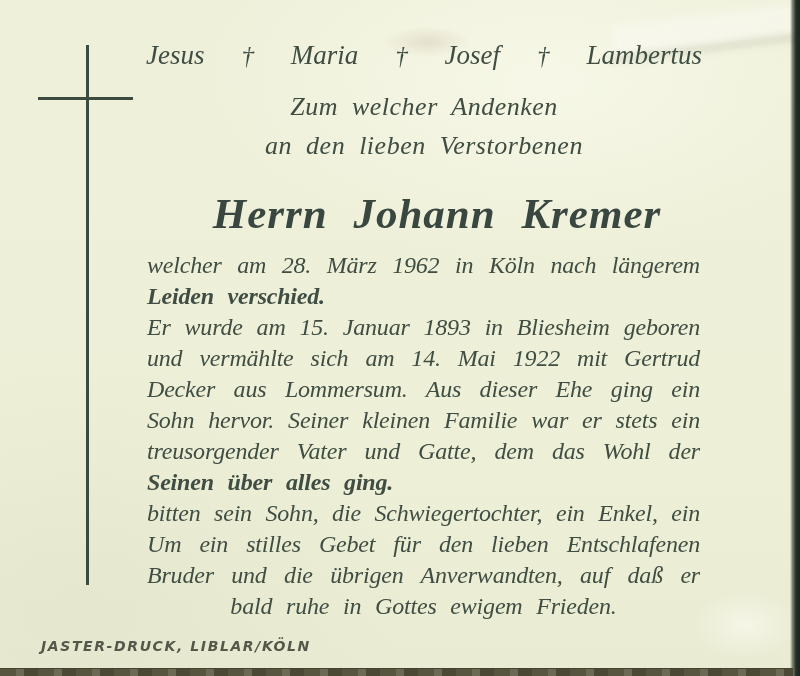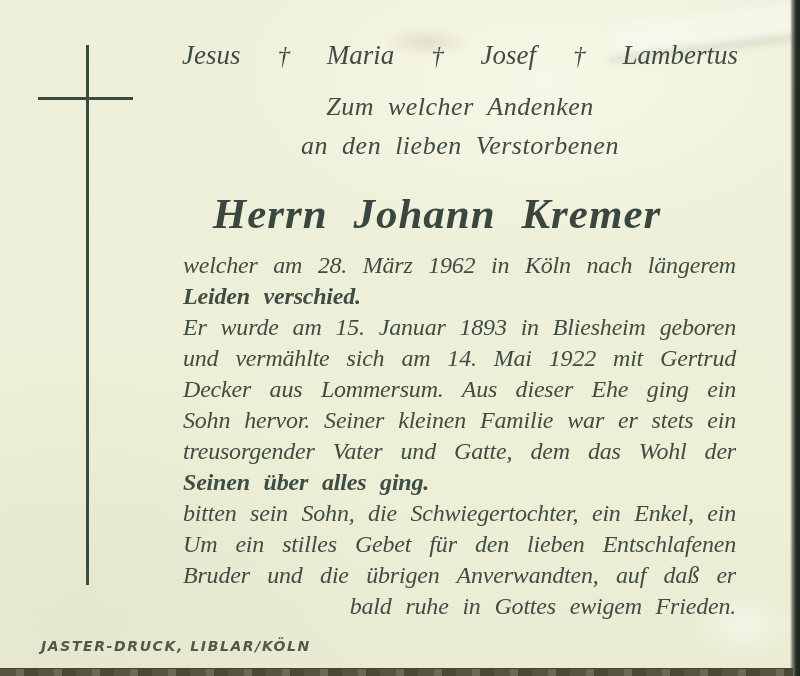--- a/index.html
+++ b/index.html
@@ -46,21 +46,21 @@
   
   .cross-vertical{
     position:absolute;left:86px;top:45px;width:3px;height:540px;
     background:#3c4a40;
   }
   .cross-horizontal{
     position:absolute;left:38px;top:97px;width:95px;height:3px;
     background:#3c4a40;
   }
   
-  .ink{color:#3f4d43;margin-left:36px;}
+  .ink{color:#3f4d43;}
   .invocation{
     position:absolute;left:146px;top:40px;width:556px;
     display:flex;justify-content:space-between;align-items:baseline;
     font-style:italic;font-size:27px;word-spacing:2px;
   }
   .invocation .cross-symbol{font-size:25px;}
   .dedication{
     position:absolute;left:146px;width:556px;
     text-align:center;font-style:italic;font-size:26px;
     letter-spacing:.5px;word-spacing:7px;
@@ -72,21 +72,21 @@
     text-align:center;font-style:italic;font-weight:600;font-size:43px;
     letter-spacing:1px;word-spacing:14px;color:#394740;
   }
   .obituary{
     position:absolute;left:147px;top:250px;width:553px;
     font-style:italic;font-size:24px;line-height:31px;
     letter-spacing:-0.2px;
   }
   .line-justify{text-align:justify;text-align-last:justify;}
   .line-left{text-align:left;word-spacing:8px;font-weight:bold;}
-  .line-center{text-align:right;word-spacing:8px;}
+  .line-center{text-align:center;word-spacing:8px;}
   .imprint{
     position:absolute;left:41px;top:638px;
     font-family:"DejaVu Sans", sans-serif;font-weight:700;
     font-size:14px;letter-spacing:1.6px;color:#54584a;font-style:italic;
   }
 </style>
 </head>
 <body>
 
 <div class="paper">

